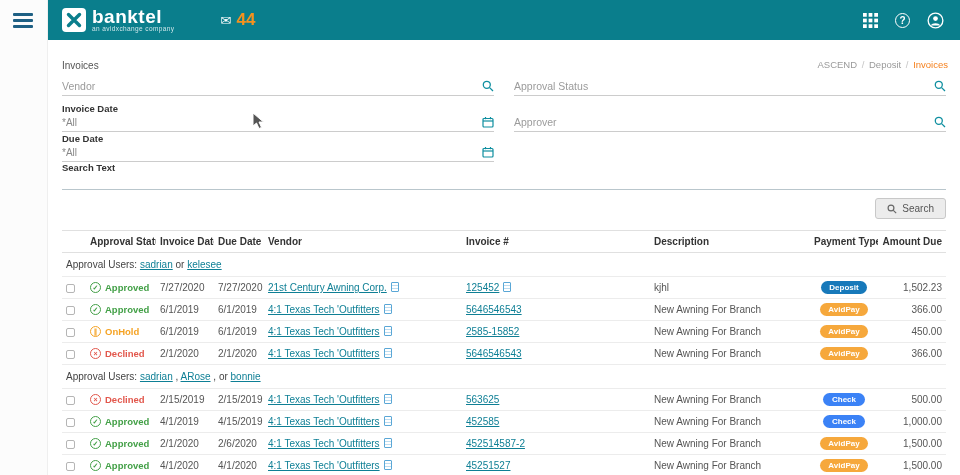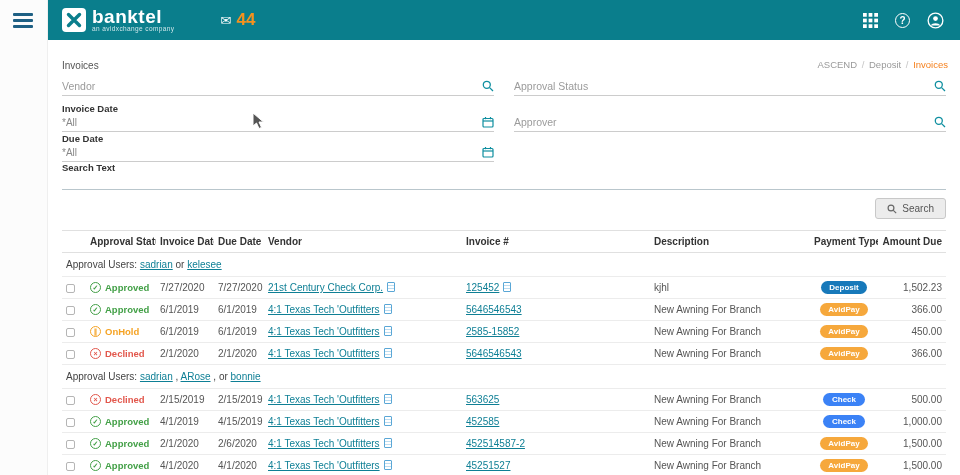--- a/index.html
+++ b/index.html
@@ -230,21 +230,21 @@
         <tr>
           <td><span class="checkbox"></span></td>
           <td>
             <div class="status st-approved">
               <span class="ic">✓</span>
               <span>Approved</span>
             </div>
           </td>
           <td>7/27/2020</td>
           <td>7/27/2020</td>
-          <td><a class="cell-link">21st Century Check Corp.</a><span class="doc-icon"></span></td>
+          <td><a class="cell-link">21st Century Awning Corp.</a><span class="doc-icon"></span></td>
           <td><a class="cell-link">125452</a><span class="doc-icon"></span></td>
           <td>kjhl</td>
           <td class="pay"><span class="pill pill-deposit">Deposit</span></td>
           <td class="amount">1,502.23</td>
         </tr>
         <tr>
           <td><span class="checkbox"></span></td>
           <td>
             <div class="status st-approved">
               <span class="ic">✓</span>

